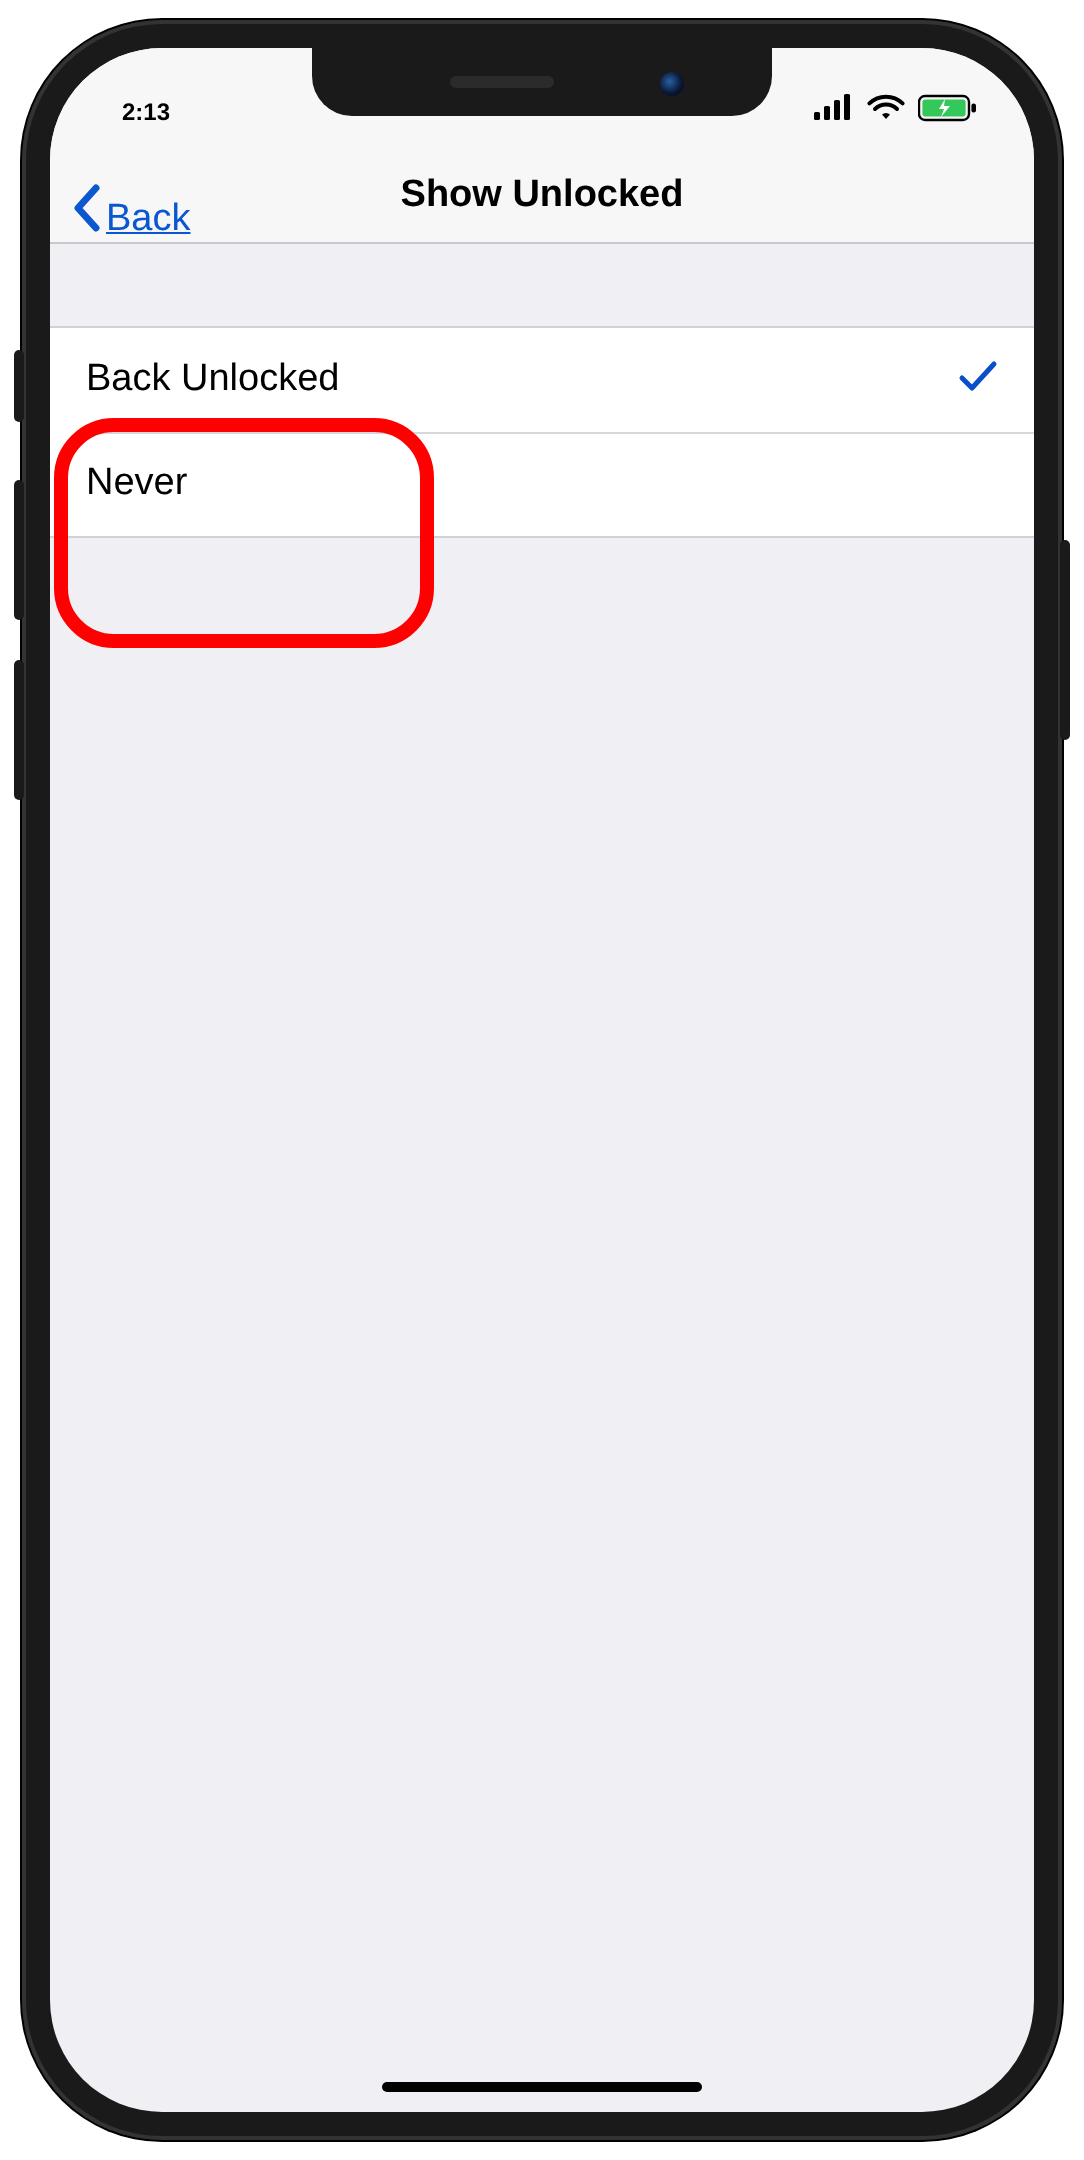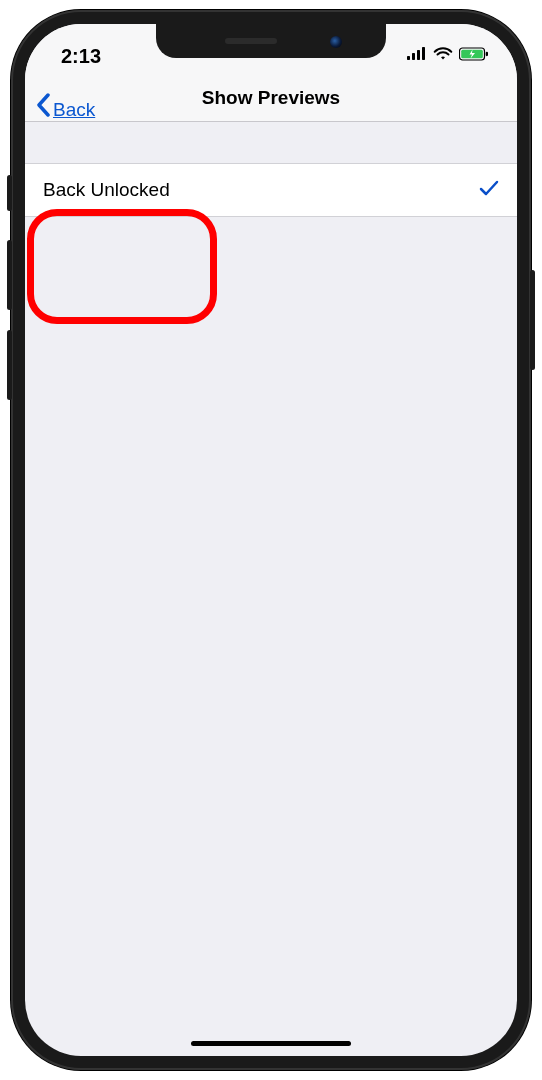--- a/index.html
+++ b/index.html
@@ -65,21 +65,21 @@
     }
     .status-bar {
       height: 50px;
       display: flex;
       align-items: center;
       justify-content: space-between;
       padding: 14px 28px 0 36px;
       background:#f7f7f8;
     }
     .sb-time {
-      font-size: 20px;
+      font-size: 12px;
       font-weight: 600;
       color:#000;
     }
     .sb-right{
       display:flex;
       align-items:center;
       gap:6px;
     }
     .nav-bar {
       height: 48px;
@@ -202,33 +202,36 @@
 
     <div class="nav-bar">
       <div class="back-btn">
         <span>
           <svg width="16" height="24" viewBox="0 0 14 24">
               <path d="M12 2 L3 12 L12 22" stroke="#0b57d0" stroke-width="3.5" fill="none" stroke-linecap="round" stroke-linejoin="round"></path>
             </svg>
         </span>
         <span class="back-label">Back</span>
       </div>
-      <div class="nav-title">Show Previews</div>
+      <div class="nav-title">Show Unlocked</div>
     </div>
 
     <div class="spacer"></div>
 
     <div class="list" style="position:relative;">
       <div class="row">
         <span class="row-label">Back Unlocked</span>
         <span class="check">
           <svg width="20" height="18" viewBox="0 0 20 18">
               <path d="M2 10 L7 15 L18 3" stroke="#0a4fc9" stroke-width="2.5" fill="none" stroke-linecap="round" stroke-linejoin="round"></path>
             </svg>
         </span>
       </div>
+      <div class="row">
+        <span class="row-label">Never</span>
+      </div>
 
       <div class="annot" style="left:2px; top:45px; width:190px; height:115px;"></div>
     </div>
 
     <div class="home-ind"></div>
   </div>
 </div>
 
 </body></html>

